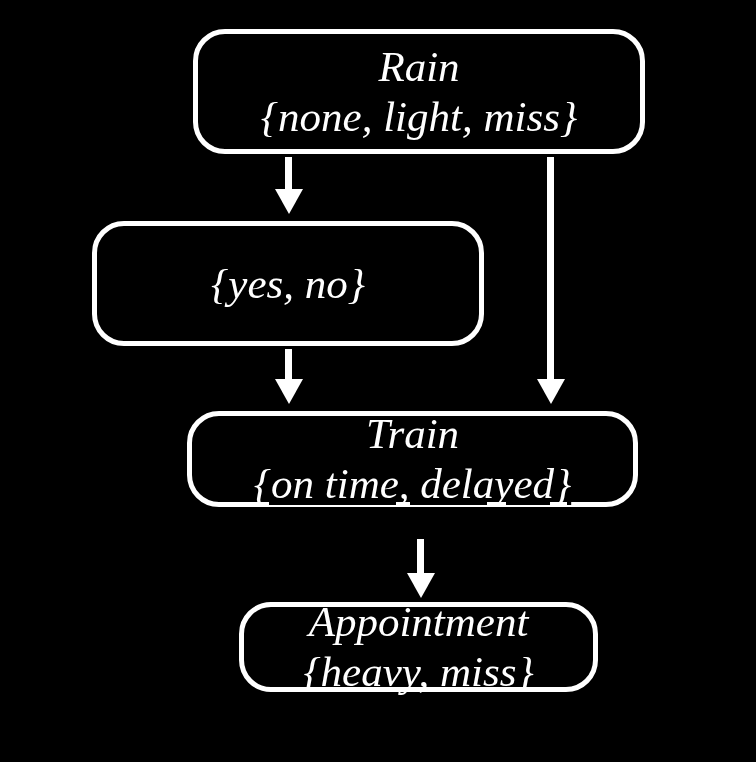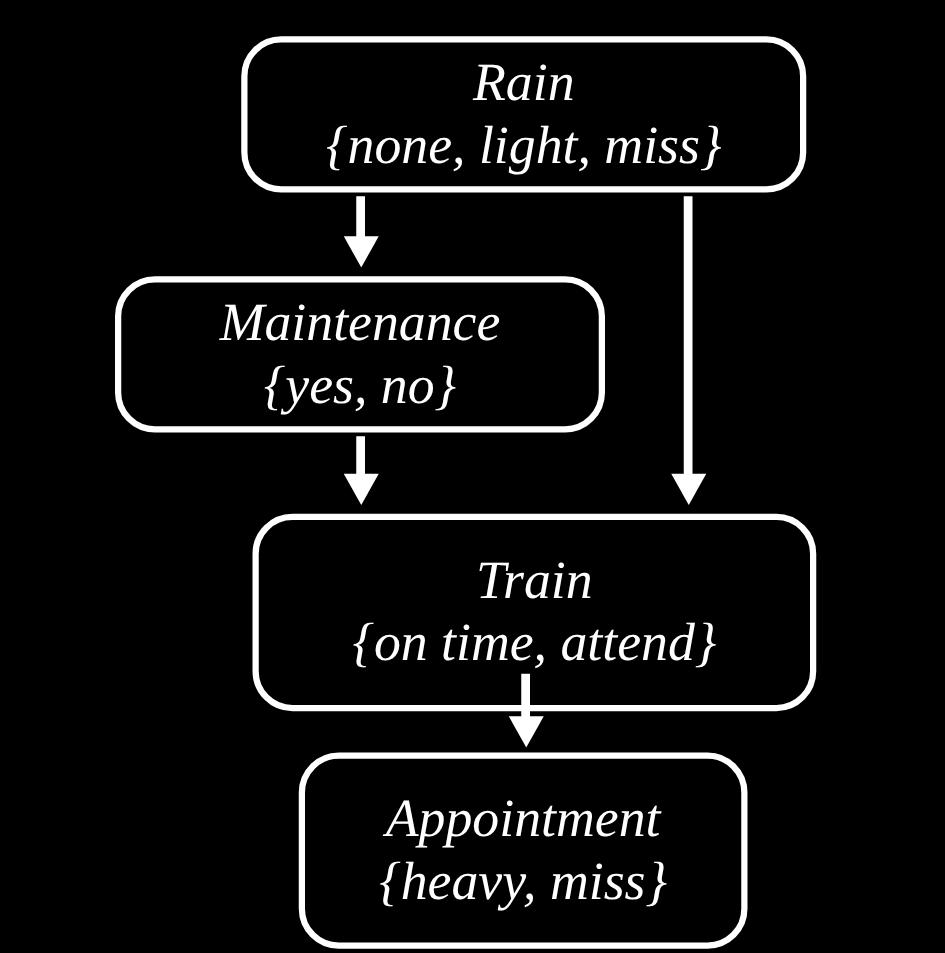--- a/index.html
+++ b/index.html
@@ -31,22 +31,22 @@
   .node .domain {
     color: #ffffff;
     font-style: italic;
     font-size: 43px;
     line-height: 50px;
     white-space: nowrap;
   }
   
   .node-rain        { left: 193px; top: 29px;  width: 452px; height: 125px; }
   .node-maintenance { left: 92px;  top: 221px; width: 392px; height: 125px; }
-  .node-train       { left: 202px; top: 411px; width: 451px; height: 158px; text-decoration: underline; }
-  .node-appointment { left: 239px; top: 602px; width: 359px; height: 157px; }
+  .node-train       { left: 187px; top: 411px; width: 451px; height: 96px; text-decoration: underline; }
+  .node-appointment { left: 239px; top: 602px; width: 359px; height: 90px; }
 
   
   .arrow-shaft {
     position: absolute;
     width: 7px;
     background: #ffffff;
   }
   .arrow-head {
     position: absolute;
     width: 0;
@@ -68,27 +68,26 @@
 <body>
 
 <div class="canvas">
 
   <div class="node node-rain">
     <span class="label">Rain</span>
     <span class="domain">{none, light, miss}</span>
   </div>
 
   <div class="node node-maintenance">
-    <span class="label">Maintenance</span>
     <span class="domain">{yes, no}</span>
   </div>
 
   <div class="node node-train">
     <span class="label">Train</span>
-    <span class="domain">{on time, attend}</span>
+    <span class="domain">{on time, delayed}</span>
   </div>
 
   <div class="node node-appointment">
     <span class="label">Appointment</span>
     <span class="domain">{heavy, miss}</span>
   </div>
 
   <div class="arrow-shaft a1-shaft"></div>
   <div class="arrow-head  a1-head"></div>
 

